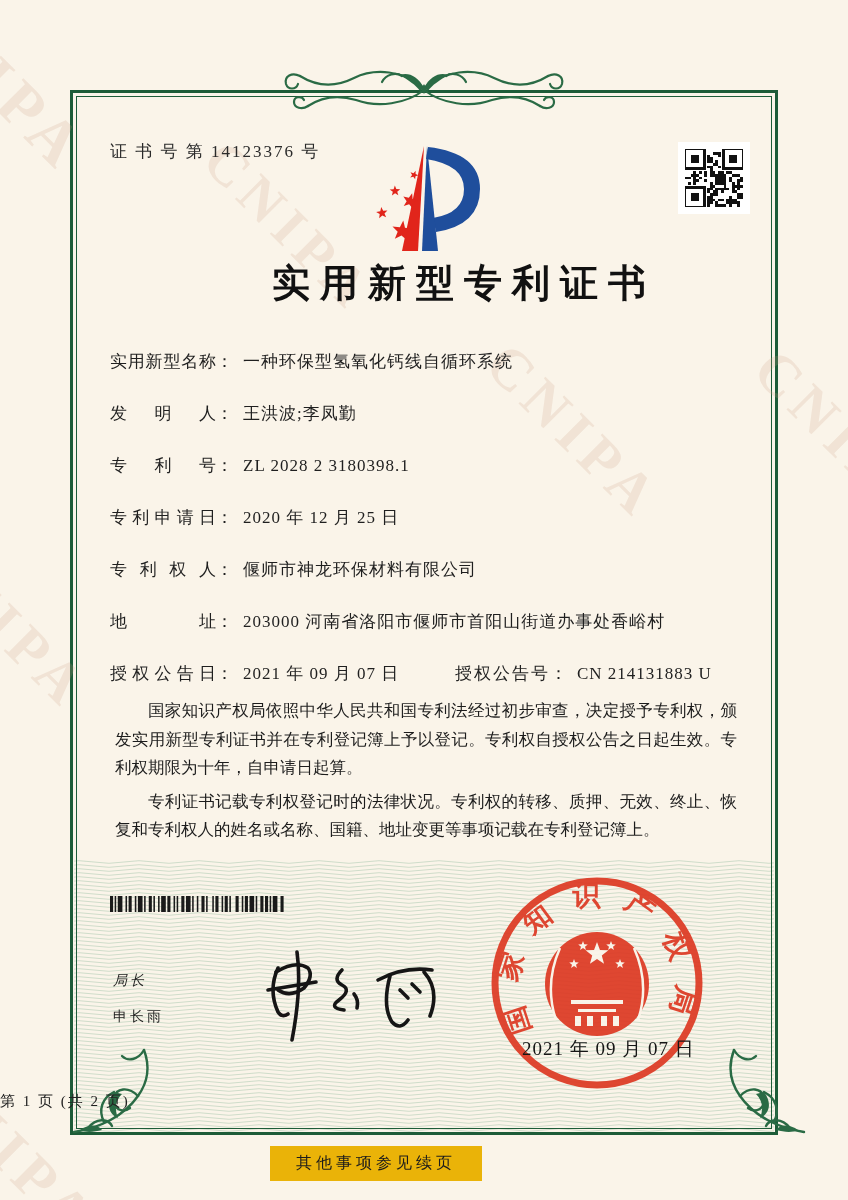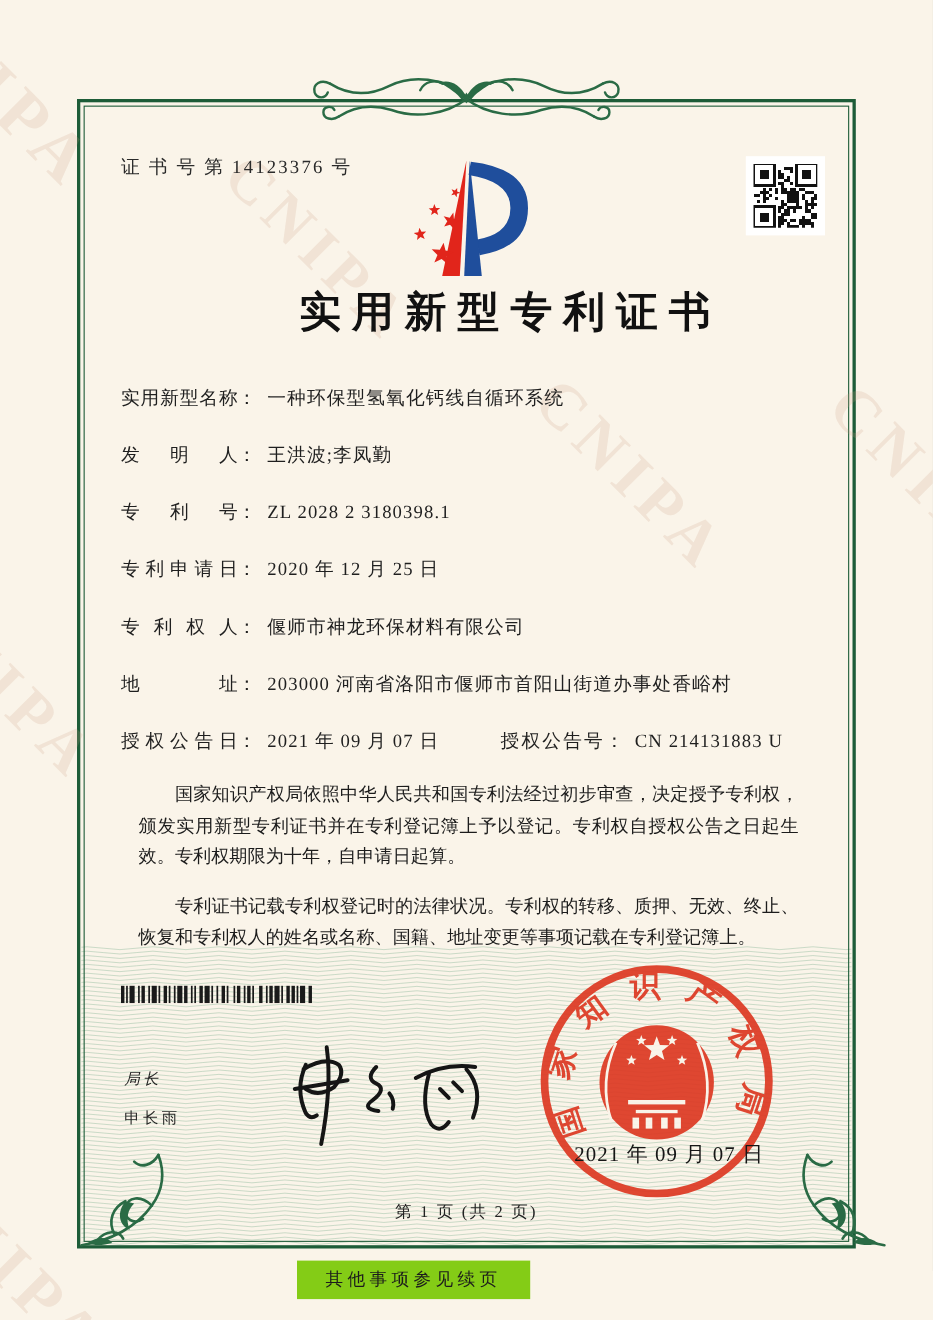--- a/index.html
+++ b/index.html
@@ -39,31 +39,31 @@
   }
   .fields{position:absolute;left:110px;top:350px;width:640px;font-size:17px;}
   .frow{height:52px;line-height:24px;}
   .flabel{display:inline-block;width:106px;text-align:justify;text-align-last:justify;vertical-align:top;}
   .fcolon{display:inline-block;vertical-align:top;}
   .fvalue{display:inline-block;margin-left:10px;vertical-align:top;letter-spacing:1px;}
   .grant-row{position:relative;height:52px;line-height:24px;}
   .grant-right{position:absolute;left:345px;top:0;white-space:nowrap;}
   .grant-right .flabel2{letter-spacing:2px;text-align:center;}
   .body-text{position:absolute;left:110px;top:692px;width:632px;font-size:16.5px;line-height:28.5px;color:#1c1c1c;text-align:justify;}
-  .body-text p{margin:16px;text-indent:2em;}
+  .body-text p{margin:5px;text-indent:2em;}
   .barcode{position:absolute;left:110px;top:896px;width:224px;height:16px;}
   .signer-title{position:absolute;left:113px;top:972px;font-size:14px;letter-spacing:3px;font-style:italic;}
   .signer-name{position:absolute;left:113px;top:1008px;font-size:14px;letter-spacing:3px;}
   .signature{position:absolute;left:242px;top:938px;width:215px;height:108px;}
   .seal{position:absolute;left:486px;top:872px;width:222px;height:222px;opacity:0.93;}
   .seal-date{position:absolute;left:522px;top:1036px;font-size:19px;letter-spacing:1px;color:#161616;z-index:3;}
-  .page-footer{position:absolute;left:0;top:1092px;width:848px;text-align:center;font-size:15px;letter-spacing:2px;color:#222;}
+  .page-footer{position:absolute;left:0;top:1092px;width:848px;text-align:left;font-size:15px;letter-spacing:2px;color:#222;}
   .note-box{
     position:absolute;left:50%;top:1146px;transform:translateX(-50%);
-    background:#84cc16;padding:7px 26px;font-size:16px;letter-spacing:4px;color:#1c1c1c;
+    background:#eab308;padding:7px 26px;font-size:16px;letter-spacing:4px;color:#1c1c1c;
   }
   .flourish-top{position:absolute;left:274px;top:60px;width:300px;height:64px;}
   .flourish-bl{position:absolute;left:70px;top:1038px;width:98px;height:98px;}
   .flourish-br{position:absolute;left:710px;top:1038px;width:98px;height:98px;transform:scaleX(-1);}
 </style>
 </head>
 <body>
 
 <div class="page">
 

